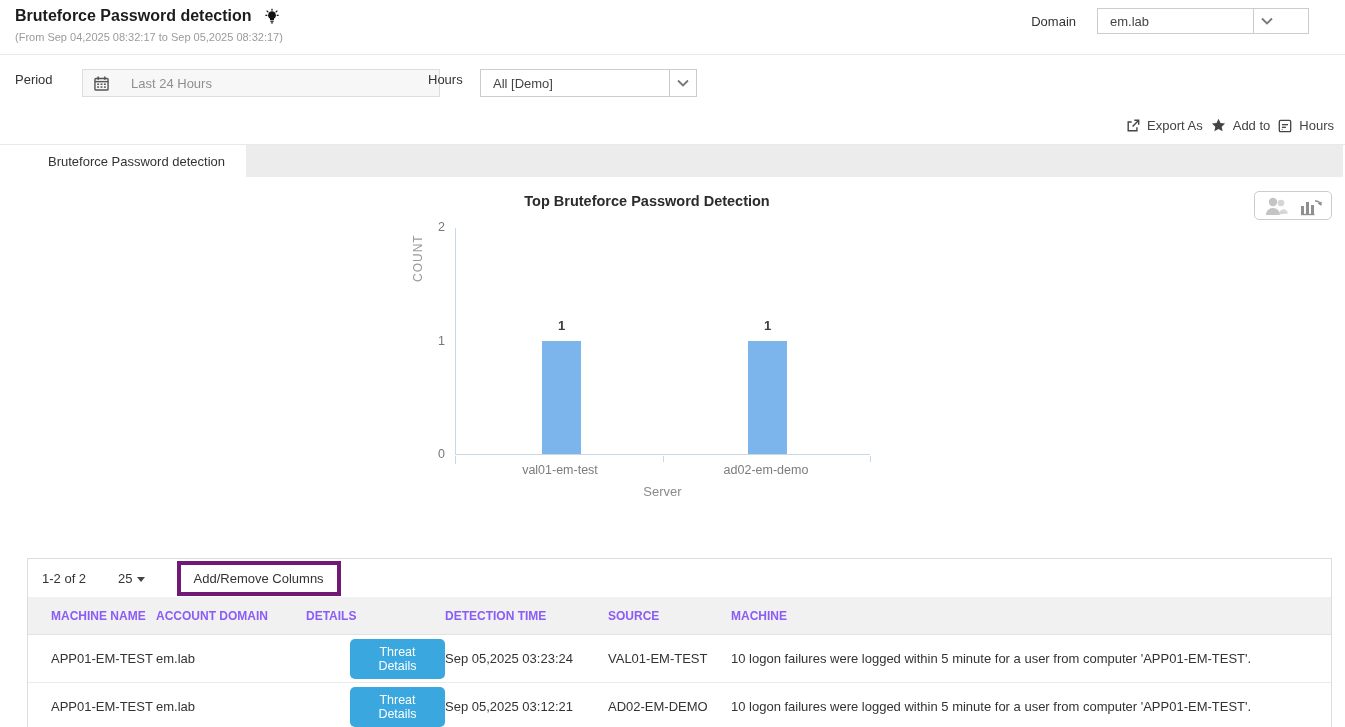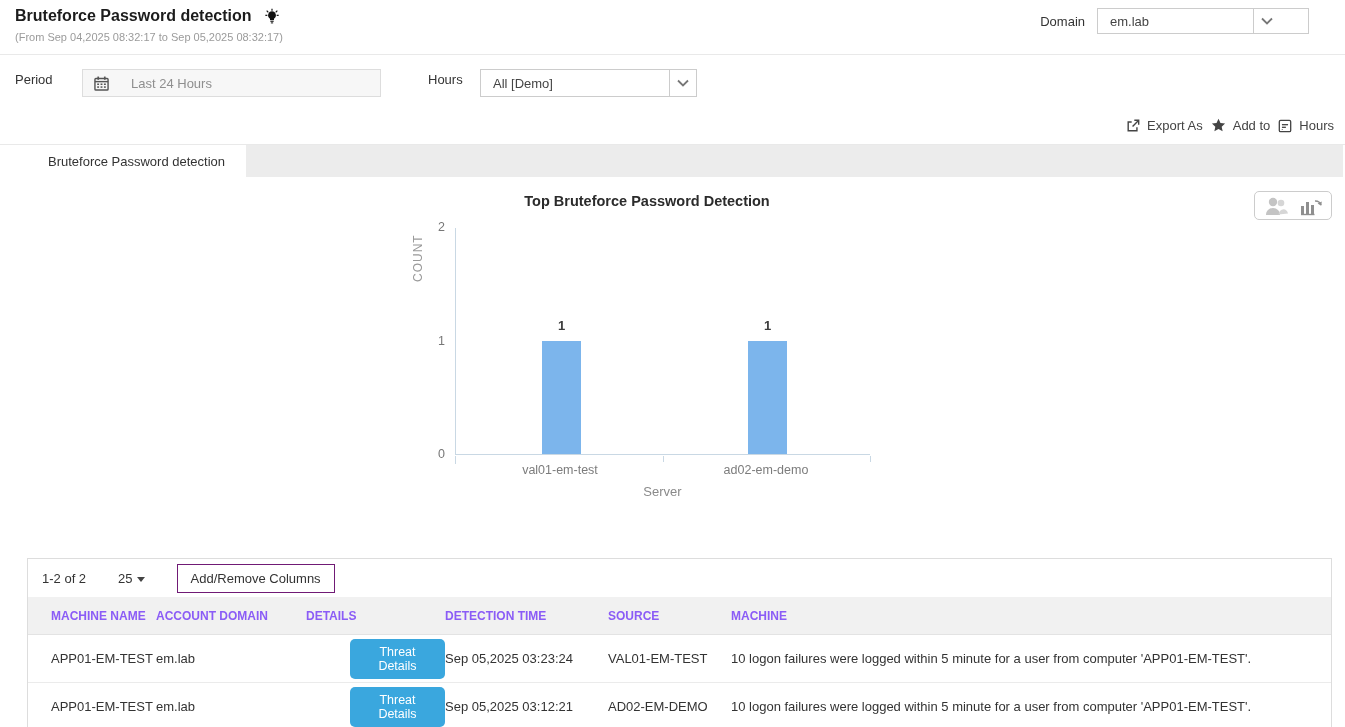--- a/index.html
+++ b/index.html
@@ -5,31 +5,31 @@
   * { margin:0; padding:0; box-sizing:border-box; }
   html,body { width:1345px; height:727px; overflow:hidden; background:#fff;
     font-family:"Liberation Sans", sans-serif; color:#333; }
 
   
   .top-header { position:relative; height:55px; border-bottom:1px solid #e9e9e9; }
   .title-row { position:absolute; left:15px; top:7px; display:flex; align-items:center; gap:12px; }
   .page-title { font-size:16px; font-weight:bold; color:#1c1c1c; }
   .bulb { width:16px; height:16px; }
   .subtitle { position:absolute; left:15px; top:31px; font-size:11px; color:#9b9b9b; }
-  .domain-group { position:absolute; right:36px; top:8px; display:flex; align-items:center; gap:12px; }
+  .domain-group { position:absolute; right:36px; top:8px; display:flex; align-items:center; gap:21px; }
   .domain-label { font-size:13px; color:#333; }
   .select-box { display:flex; align-items:stretch; border:1px solid #ccc; background:#fff; height:26px; }
   .select-box .sel-val { padding:0 12px; font-size:13px; color:#444; display:flex; align-items:center; min-width:155px; }
   .select-box .sel-caret { width:27px; border-left:1px solid #ccc; display:flex; align-items:center; justify-content:center; }
   .domain-group .select-box { width:212px; }
 
   
   .filter-row { position:relative; height:52px; }
   .period-label { position:absolute; left:15px; top:17px; font-size:13px; }
-  .period-input { position:absolute; left:82px; top:14px; width:299px; height:28px;
+  .period-input { position:absolute; left:82px; top:14px; width:358px; height:28px;
     border:1px solid #ddd; background:#f7f7f7; display:flex; align-items:center; }
   .cal-cell { width:36px; display:flex; align-items:center; justify-content:center; }
   .period-value { font-size:13px; color:#8f8f8f; padding-left:12px; }
   .hours-label { position:absolute; left:428px; top:17px; font-size:13px; }
   .hours-select { position:absolute; left:480px; top:14px; width:217px; height:28px; }
   .hours-select .sel-val { min-width:0; flex:1; }
 
   
   .action-row { height:38px; display:flex; justify-content:flex-end; align-items:center;
     gap:8px; padding-right:11px; border-bottom:1px solid #e9e9e9; }
@@ -73,21 +73,21 @@
   .table-card { border:1px solid #ddd; background:#fff; }
   .table-toolbar { height:38px; display:flex; align-items:center; padding:0 8px 0 14px; }
   .tool-left { display:flex; align-items:center; gap:10px; flex:1; }
   .v-div { width:1px; height:18px; background:#ddd; }
   .adv-search { display:flex; align-items:center; gap:8px; font-size:13px; color:#333; cursor:pointer; }
   .tool-right { display:flex; align-items:center; gap:32px; }
   .page-range { font-size:13px; color:#333; }
   .page-size { font-size:13px; color:#333; display:flex; align-items:center; gap:4px; cursor:pointer; }
   .caret-down { width:0; height:0; border-left:4px solid transparent; border-right:4px solid transparent;
     border-top:5px solid #444; margin-top:2px; }
-  .addrem-btn { border:1px solid #701a75; background:#fff; font-size:13px; color:#333;
+  .addrem-btn { border:4px solid #701a75; background:#fff; font-size:13px; color:#333;
     padding:6px 13px; cursor:pointer; font-family:inherit; }
   .grid { display:grid; grid-template-columns:128px 150px 139px 163px 123px 1fr; align-items:center; }
   .grid-header { background:#f1f1f1; height:38px; border-bottom:1px solid #e3e3e3; }
   .grid-header .cell { font-size:12px; font-weight:bold; color:#8b5cf6; }
   .cell { padding-left:0; font-size:13px; color:#333; }
   .cell.first { padding-left:23px; }
   .trow { height:48px; border-bottom:1px solid #ebebeb; background:#fff; }
   .threat-btn { background:#3aa7de; color:#fff; border:none; border-radius:5px;
     font-size:12.5px; padding:6px 12px; cursor:pointer; font-family:inherit;margin-left:44px; }
   .msg-cell { font-size:13px; color:#333; }

